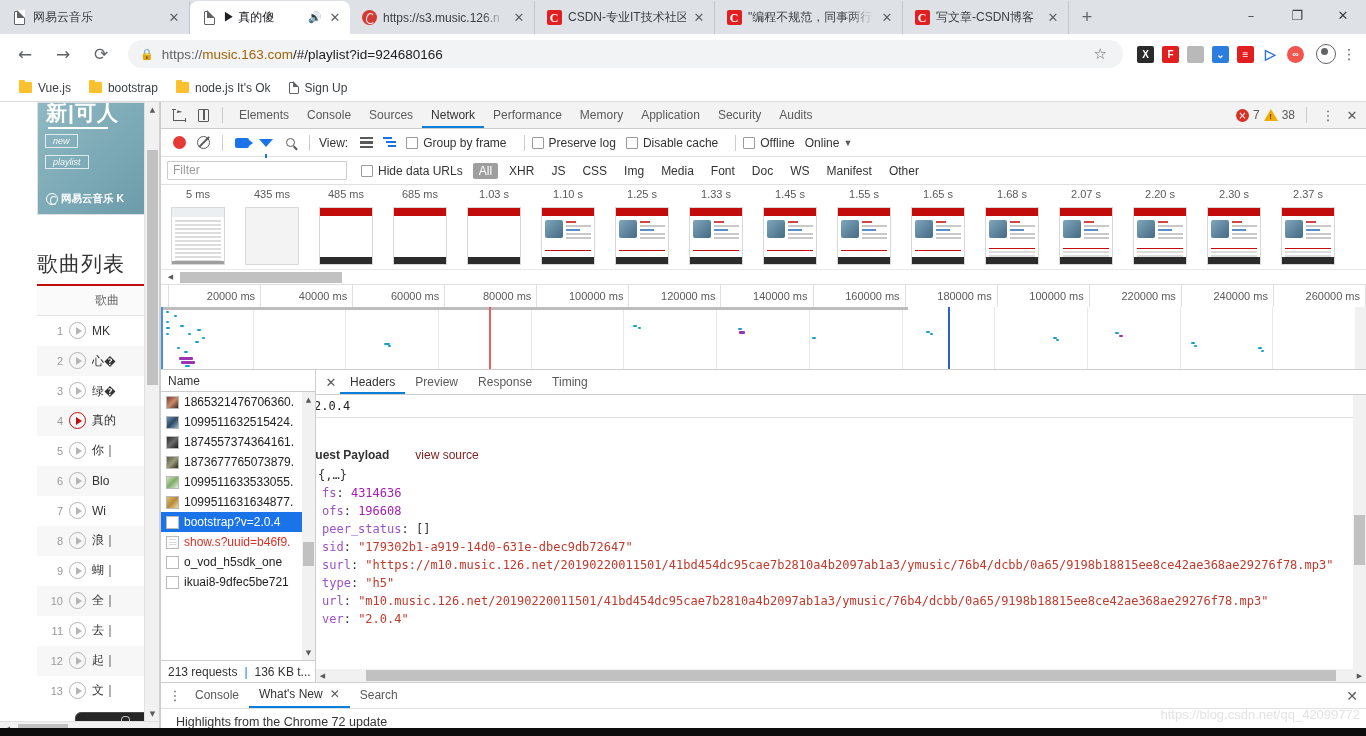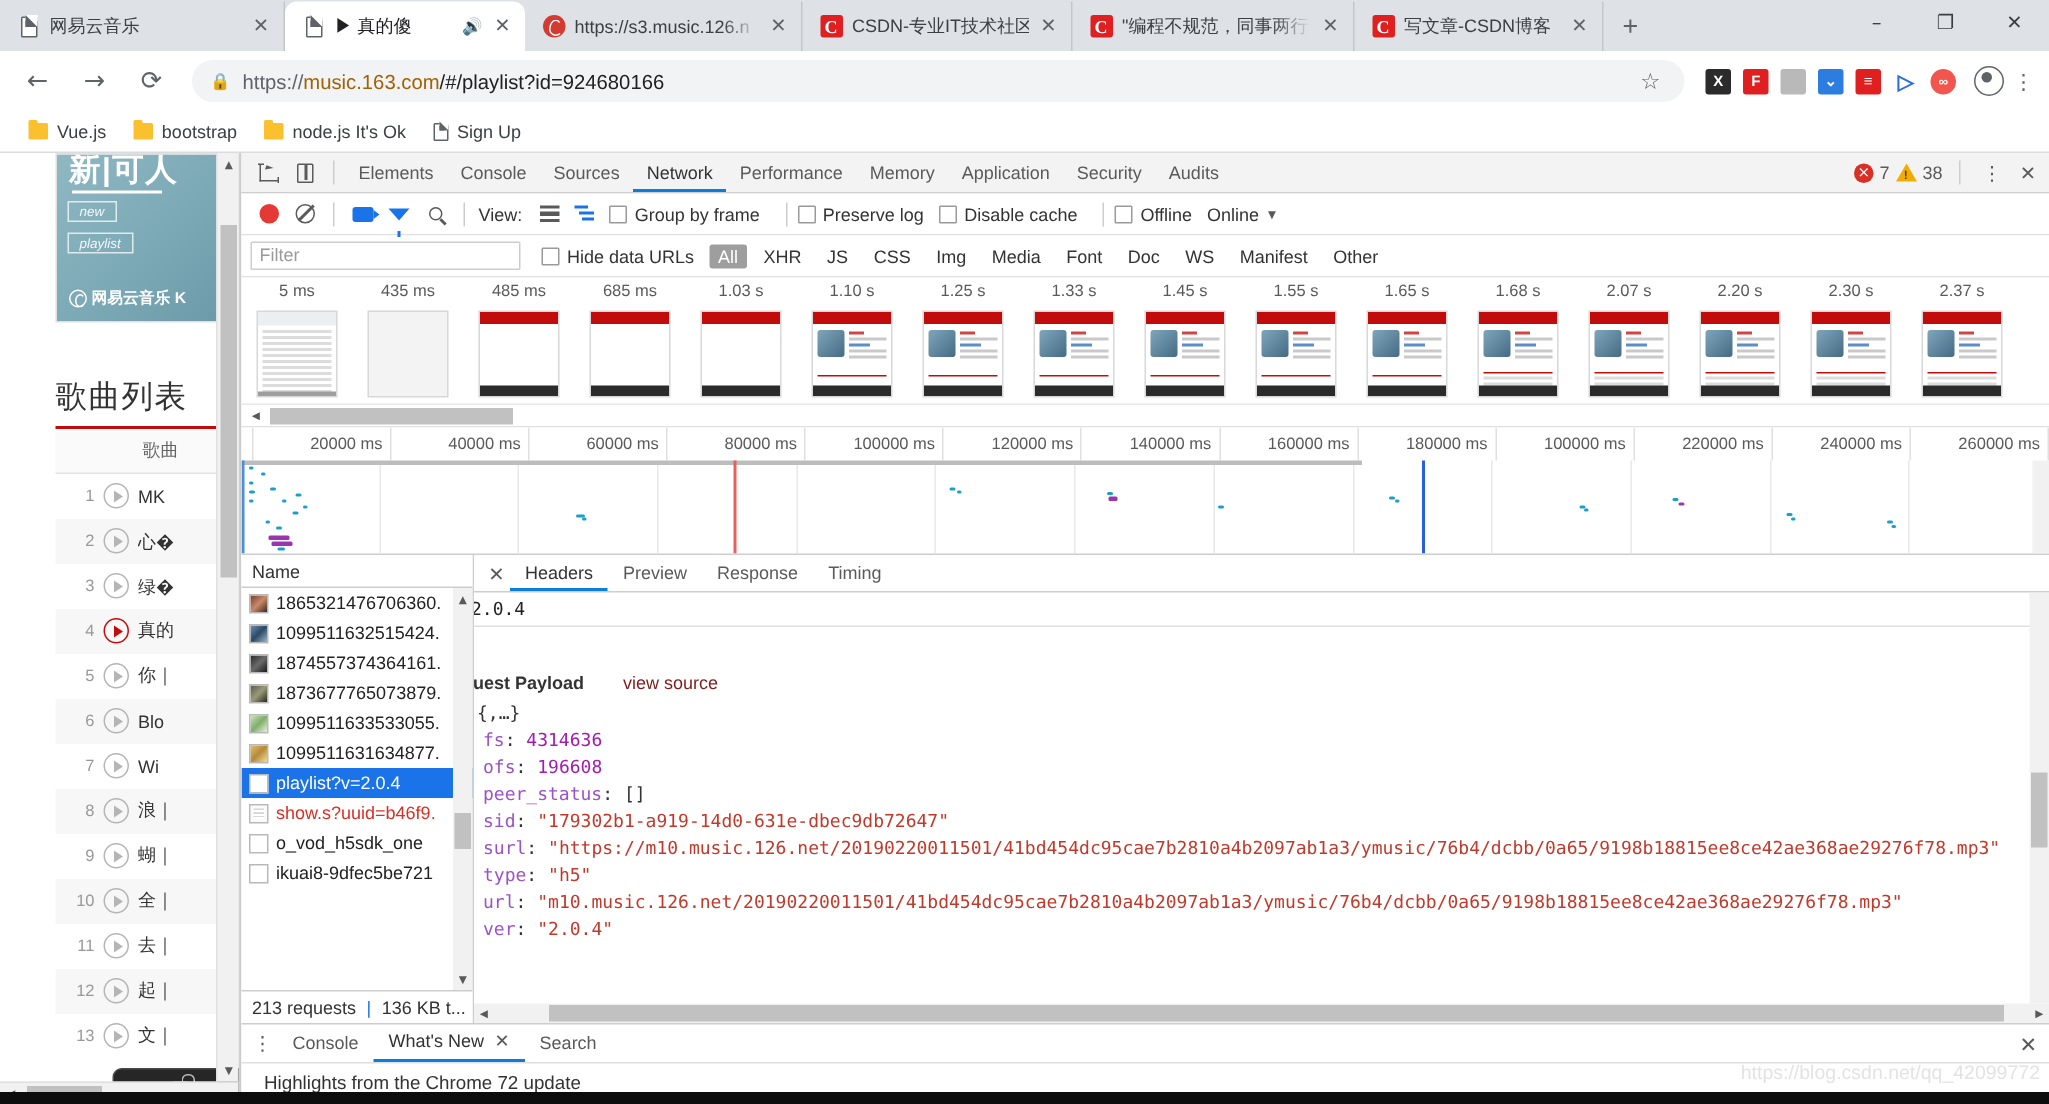--- a/index.html
+++ b/index.html
@@ -1307,21 +1307,21 @@
                 <div class="req-row">
                   <span class="req-ico img5"></span>
                   <span>1099511633533055.</span>
                 </div>
                 <div class="req-row">
                   <span class="req-ico img6"></span>
                   <span>1099511631634877.</span>
                 </div>
                 <div class="req-row selected">
                   <span class="req-ico doc"></span>
-                  <span>playlist?v=2.0.4</span>
+                  <span>bootstrap?v=2.0.4</span>
                 </div>
                 <div class="req-row err">
                   <span class="req-ico docl"></span>
                   <span>show.s?uuid=b46f9.</span>
                 </div>
                 <div class="req-row">
                   <span class="req-ico doc"></span>
                   <span>o_vod_h5sdk_one</span>
                 </div>
                 <div class="req-row">

